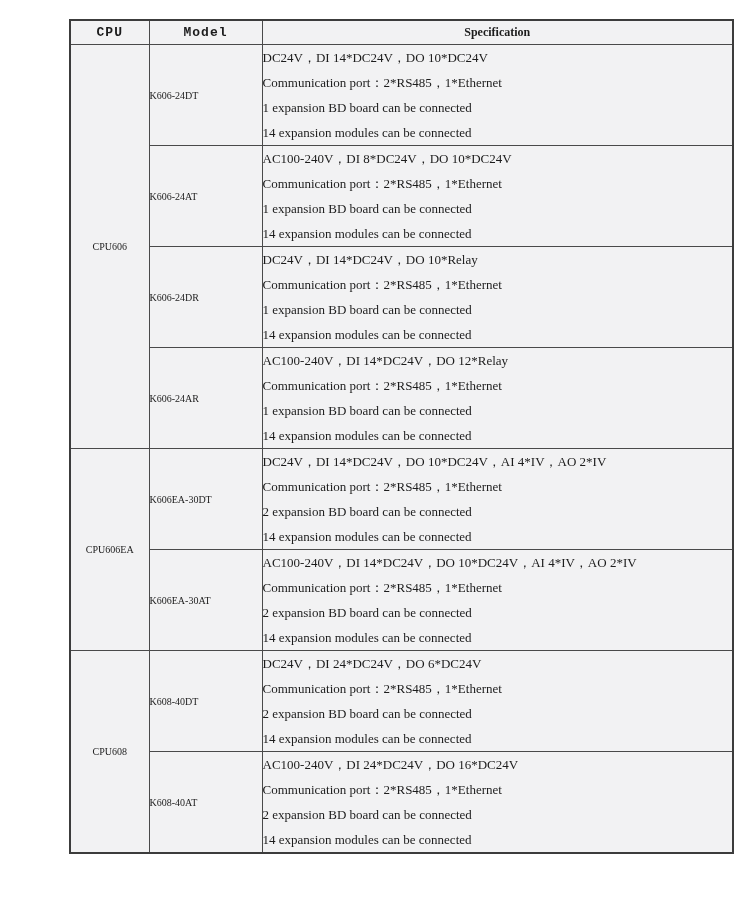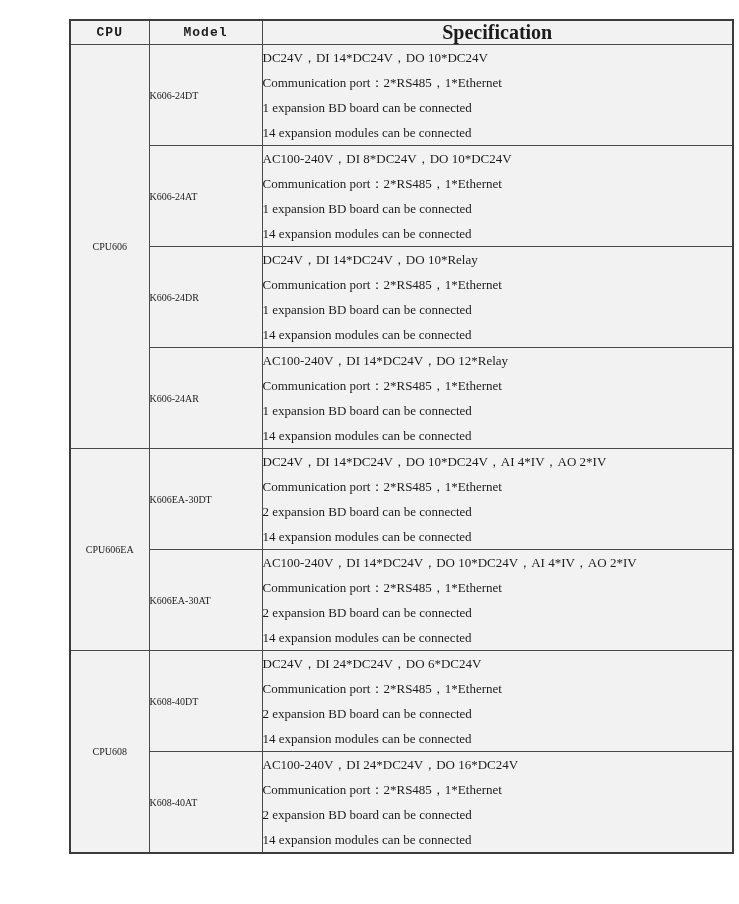--- a/index.html
+++ b/index.html
@@ -31,21 +31,21 @@
   table.spec-table td, table.spec-table th {
     border: 1px solid #4a4a4a;
     padding: 0;
     overflow: hidden;
   }
   col.c-cpu  { width: 79px; }
   col.c-model{ width: 113px; }
   col.c-spec { width: 471px; }
   thead th {
     height: 23px;
-    font-size: 20px;
+    font-size: 12px;
     font-weight: bold;
     text-align: center;
     vertical-align: middle;
     border-bottom: 2px solid #6e6e6e;
   }
   th.h-mono {
     font-family: "Liberation Mono", monospace;
     font-size: 13px;
     letter-spacing: 1px;
   }

